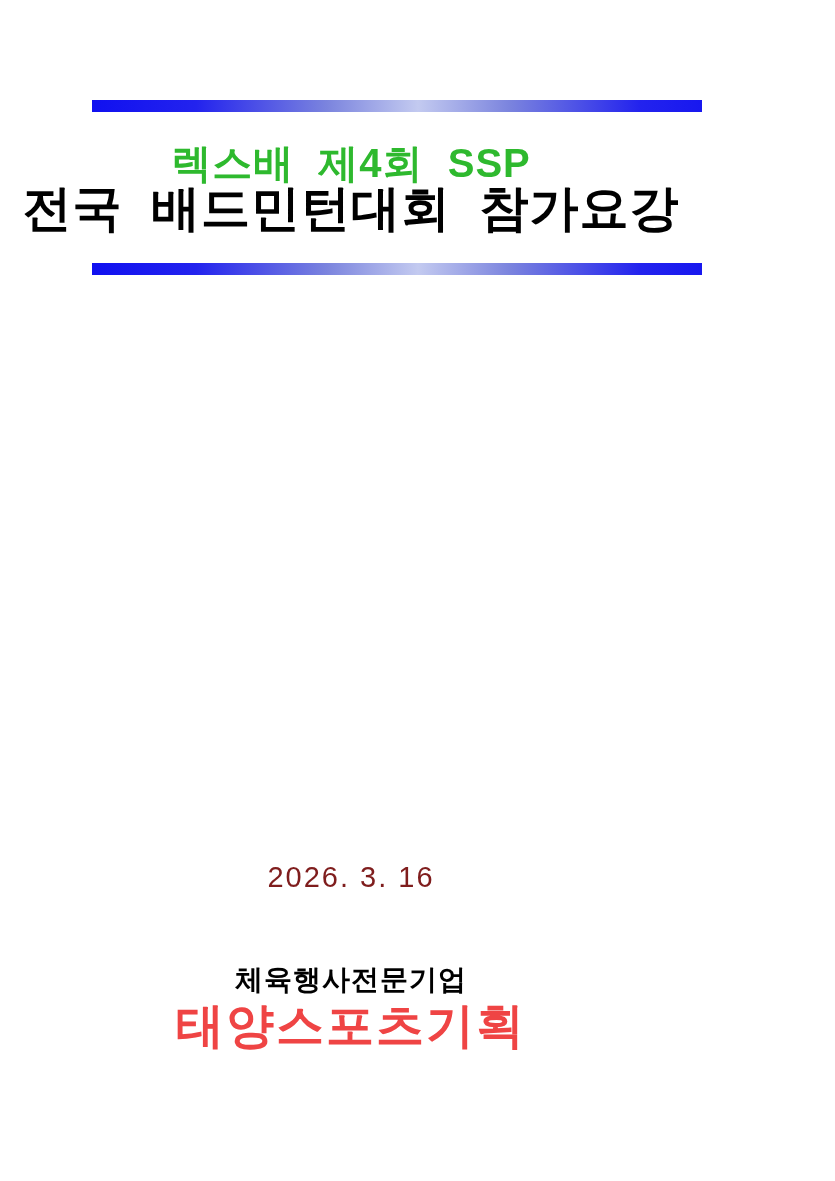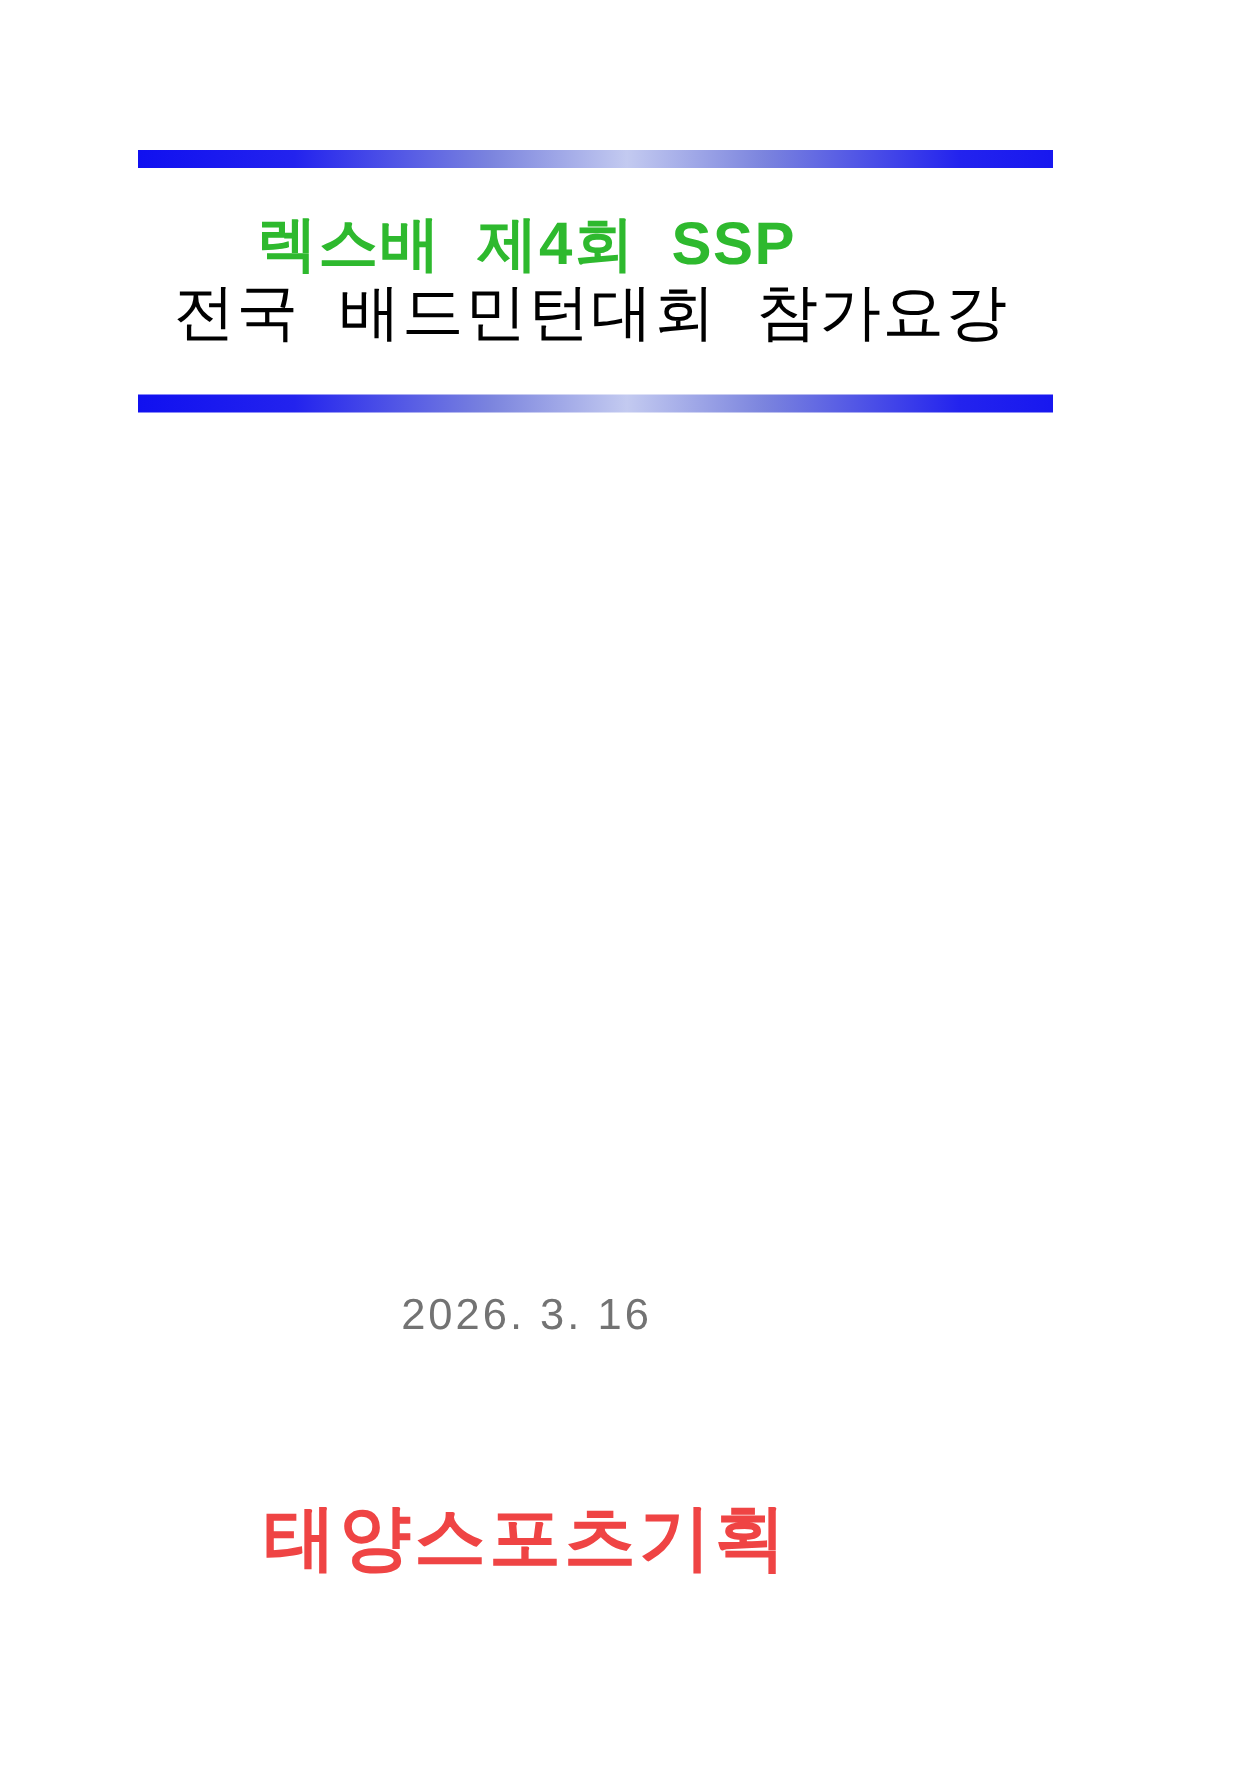--- a/index.html
+++ b/index.html
@@ -43,34 +43,33 @@
     top: 142px;
     font-size: 40px;
     line-height: 42px;
     font-weight: bold;
     color: var(--subtitle-color, #2eb92e);
     letter-spacing: 1px;
     word-spacing: 12px;
   }
   .event-title {
     top: 182px;
-    font-size: 41px;
+    font-size: 49px;
     line-height: 52px;
-    font-weight: normal;
+    font-weight: bold;
     color: var(--title-color, #000000);
     letter-spacing: 1px;
     word-spacing: 14px;
-    padding-left: 43px;
   }
   .event-date {
     top: 861px;
     font-size: 29px;
     line-height: 32px;
     font-weight: normal;
-    color: #737373;
+    color: #7f1d1d;
     letter-spacing: 2px;
   }
   .organizer-tagline {
     top: 964px;
     font-size: 28px;
     line-height: 31px;
     font-weight: bold;
     color: #000000;
     letter-spacing: 1px;
   }
@@ -91,16 +90,17 @@
   <div class="divider-bar divider-top"></div>
 
   <div class="center-text event-subtitle">렉스배 제4회 SSP</div>
 
   <div class="center-text event-title">전국 배드민턴대회 참가요강</div>
 
   <div class="divider-bar divider-bottom"></div>
 
   <div class="center-text event-date">2026. 3. 16</div>
 
+  <div class="center-text organizer-tagline">체육행사전문기업</div>
 
   <div class="center-text organizer-name">태양스포츠기획</div>
 
 </div>
 
 </body></html>

